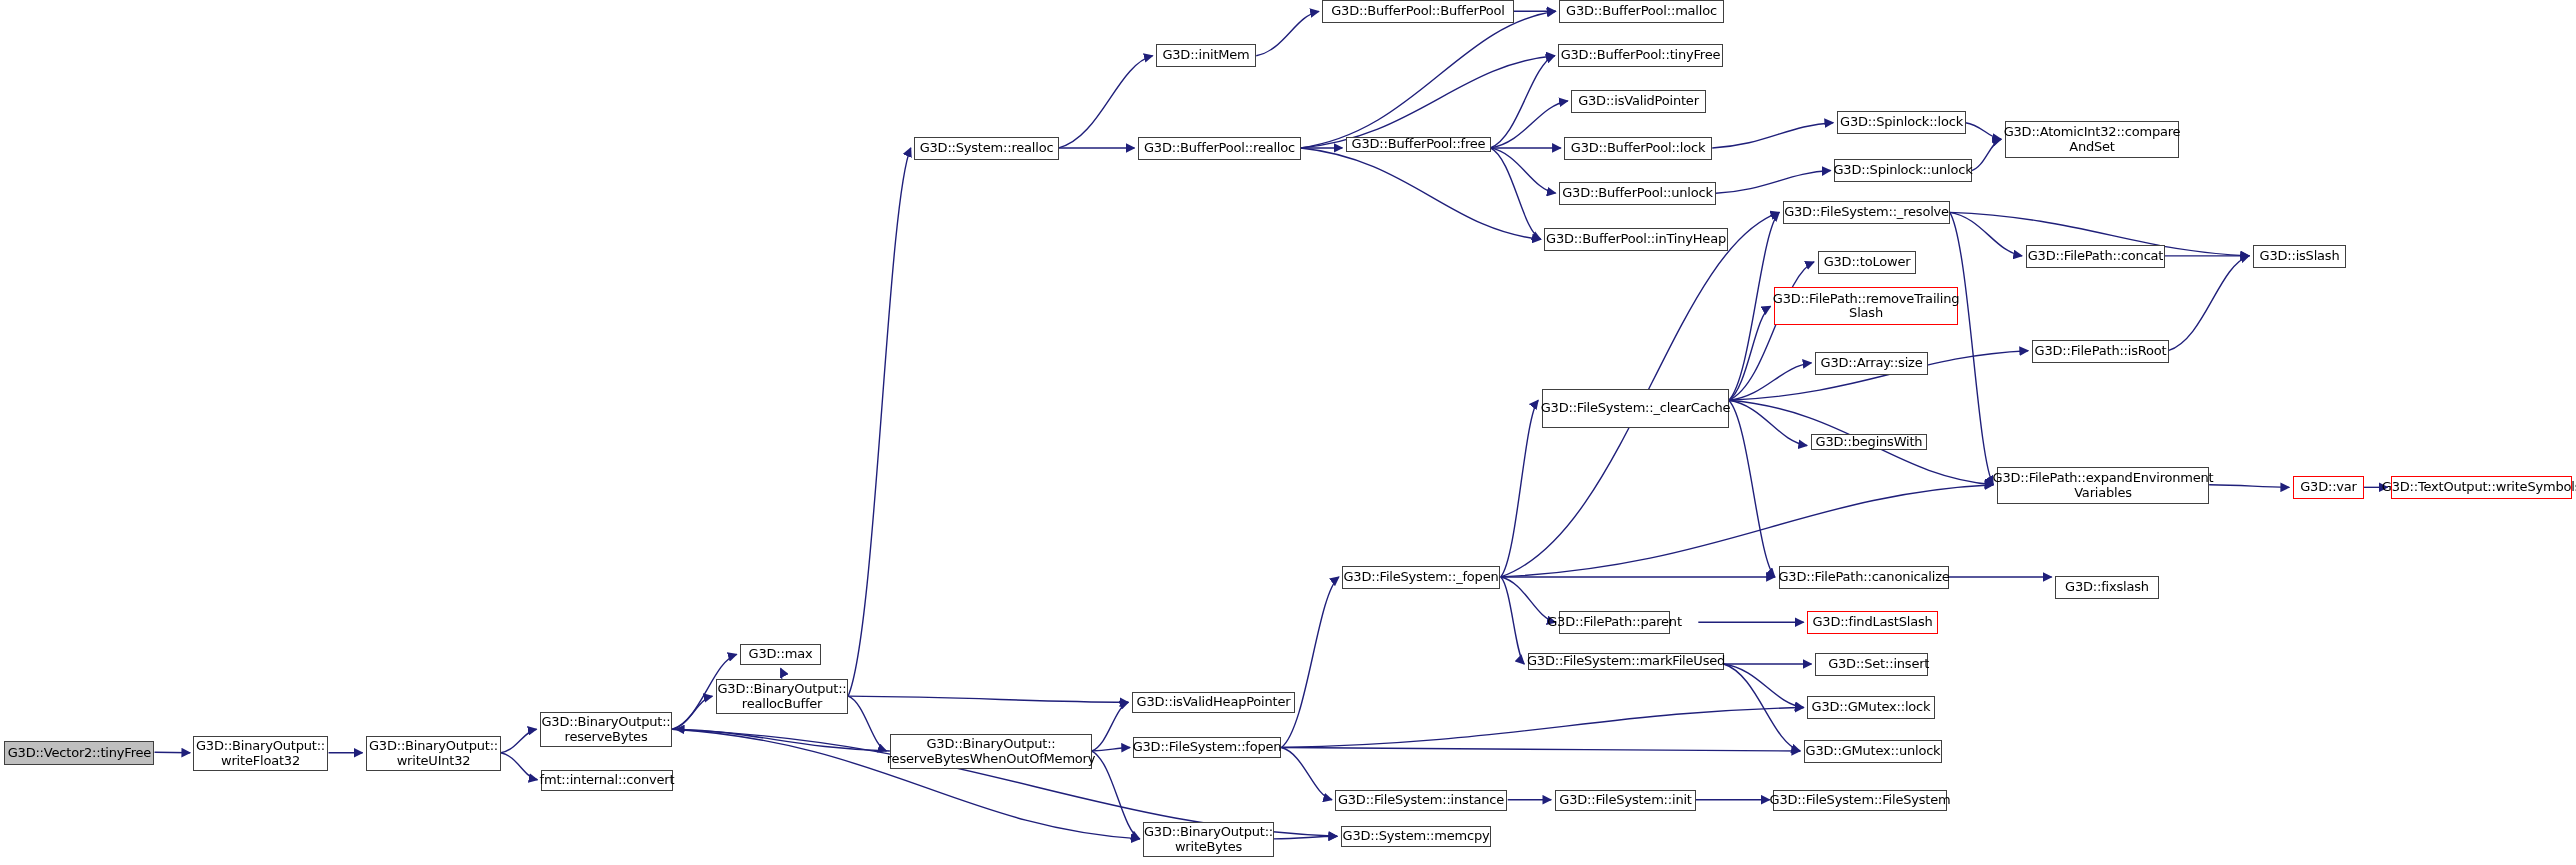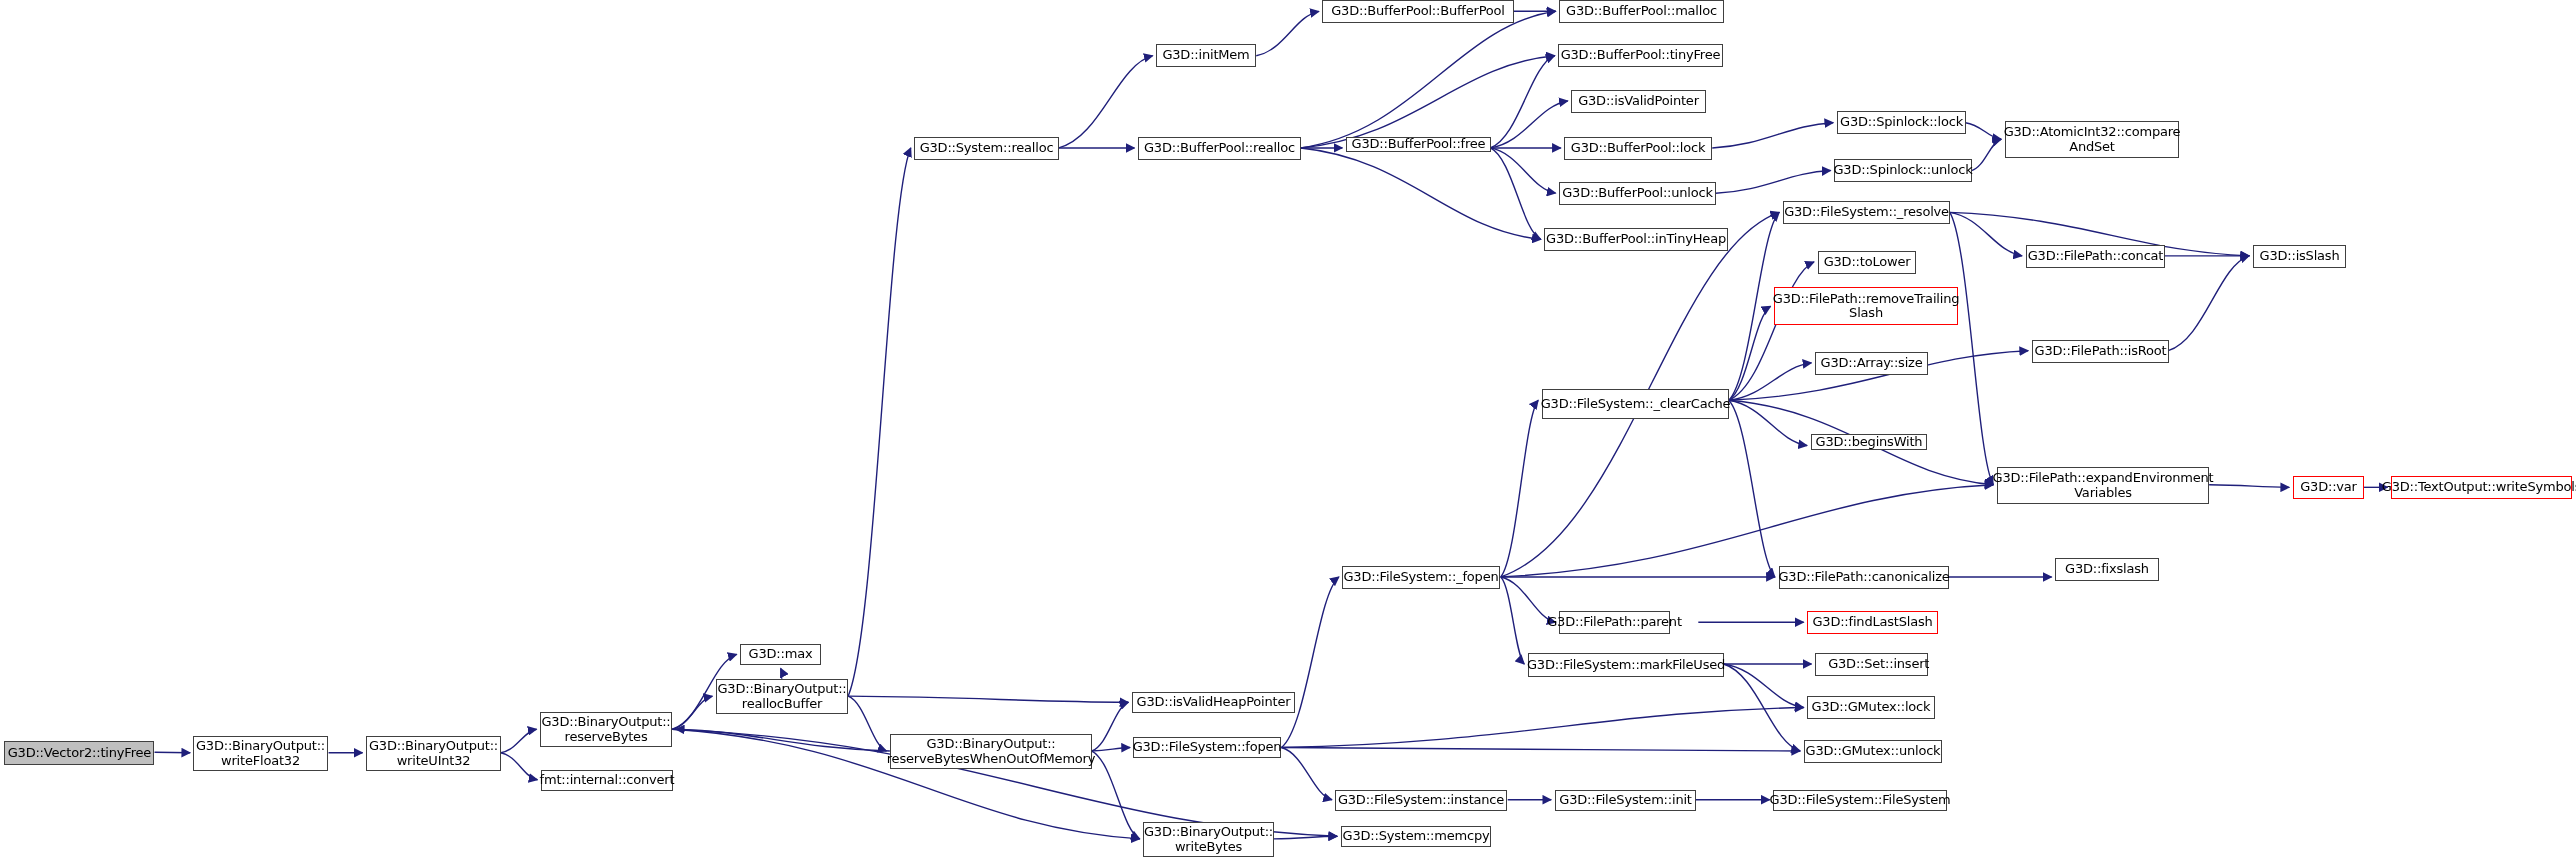--- a/index.html
+++ b/index.html
@@ -157,33 +157,33 @@
       <div class="node" style="left: 1544px; top: 228px; width: 184px; height: 22.6px;">G3D::BufferPool::inTinyHeap</div>
       <div class="node" style="left: 1837px; top: 111px; width: 129px; height: 22.6px;">G3D::Spinlock::lock</div>
       <div class="node" style="left: 1834px; top: 159px; width: 138px; height: 22.6px;">G3D::Spinlock::unlock</div>
       <div class="node" style="left: 2005px; top: 121px; width: 174px; height: 37px;">G3D::AtomicInt32::compare
 AndSet</div>
       <div class="node" style="left: 1783px; top: 201px; width: 167px; height: 22.6px;">G3D::FileSystem::_resolve</div>
       <div class="node" style="left: 1818px; top: 251px; width: 98px; height: 22.6px;">G3D::toLower</div>
       <div class="node red" style="left: 1774px; top: 287px; width: 184px; height: 38px;">G3D::FilePath::removeTrailing
 Slash</div>
       <div class="node" style="left: 1815px; top: 352px; width: 113px; height: 22.6px;">G3D::Array::size</div>
-      <div class="node" style="left: 1542px; top: 389px; width: 187px; height: 30px;">G3D::FileSystem::_clearCache</div>
+      <div class="node" style="left: 1542px; top: 389px; width: 187px; height: 39px;">G3D::FileSystem::_clearCache</div>
       <div class="node" style="left: 1811px; top: 434px; width: 116px; height: 16px;">G3D::beginsWith</div>
       <div class="node" style="left: 2026px; top: 245px; width: 139px; height: 22.6px;">G3D::FilePath::concat</div>
       <div class="node" style="left: 2253px; top: 245px; width: 93px; height: 22.6px;">G3D::isSlash</div>
       <div class="node" style="left: 2032px; top: 340px; width: 137px; height: 22.6px;">G3D::FilePath::isRoot</div>
       <div class="node" style="left: 1997px; top: 467px; width: 212px; height: 37px;">G3D::FilePath::expandEnvironment
 Variables</div>
       <div class="node red" style="left: 2293px; top: 476px; width: 71px; height: 22.6px;">G3D::var</div>
       <div class="node red" style="left: 2391px; top: 476px; width: 181px; height: 22.6px;">G3D::TextOutput::writeSymbols</div>
       <div class="node" style="left: 1342px; top: 566px; width: 158px; height: 22.6px;">G3D::FileSystem::_fopen</div>
       <div class="node" style="left: 1779px; top: 566px; width: 170px; height: 22.6px;">G3D::FilePath::canonicalize</div>
-      <div class="node" style="left: 2055px; top: 558px; width: 104px; height: 22.6px;">G3D::fixslash</div>
+      <div class="node" style="left: 2055px; top: 576px; width: 104px; height: 22.6px;">G3D::fixslash</div>
       <div class="node" style="left: 1559px; top: 611px; width: 111px; height: 22.6px;">G3D::FilePath::parent</div>
       <div class="node red" style="left: 1807px; top: 611px; width: 131px; height: 22.6px;">G3D::findLastSlash</div>
-      <div class="node" style="left: 1528px; top: 653px; width: 196px; height: 24px;">G3D::FileSystem::markFileUsed</div>
+      <div class="node" style="left: 1528px; top: 653px; width: 196px; height: 17px;">G3D::FileSystem::markFileUsed</div>
       <div class="node" style="left: 1815px; top: 653px; width: 113px; height: 22.6px; padding-left: 17px;">G3D::Set::insert</div>
       <div class="node" style="left: 1807px; top: 696px; width: 128px; height: 22.6px;">G3D::GMutex::lock</div>
       <div class="node" style="left: 1804px; top: 740px; width: 138px; height: 22.6px;">G3D::GMutex::unlock</div>
     </div>
 </div>
 
 
 </body></html>

